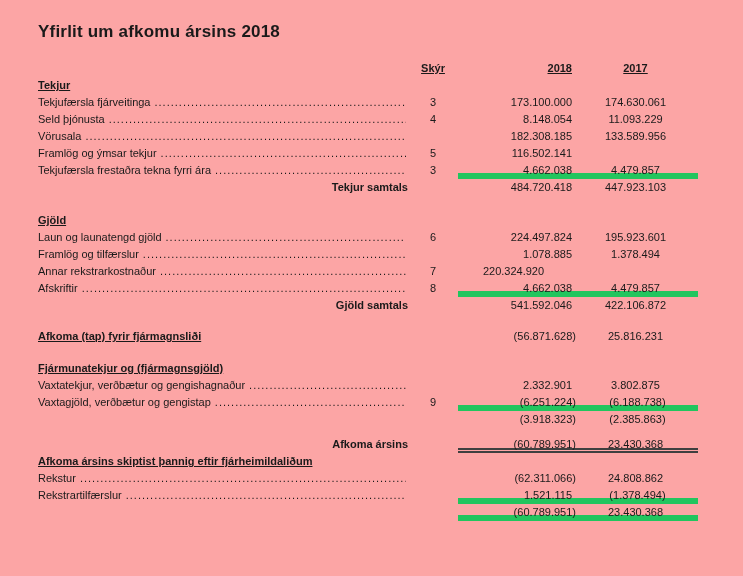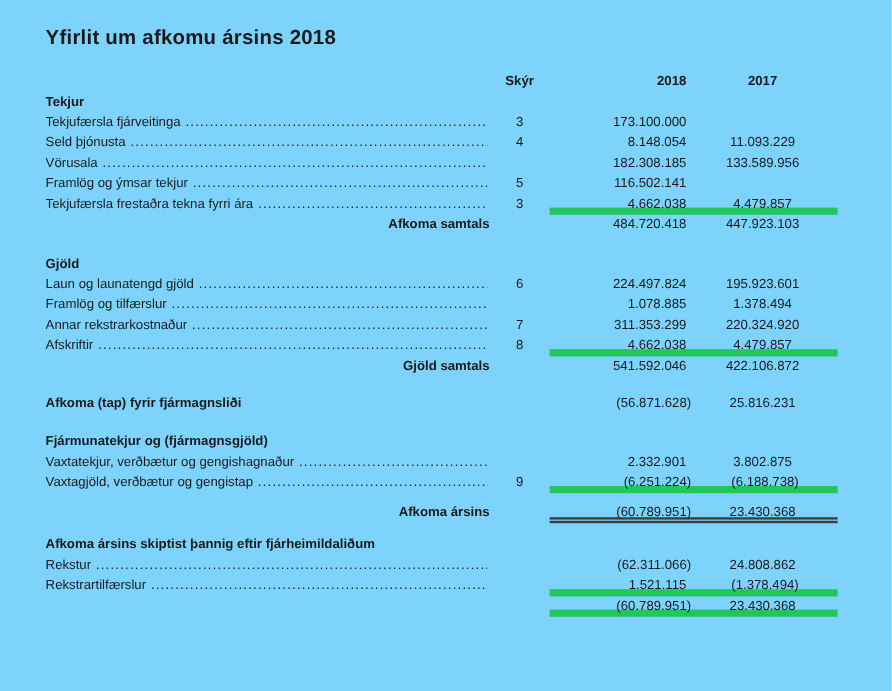--- a/index.html
+++ b/index.html
@@ -1,35 +1,35 @@
 <!DOCTYPE html>
 <html><head>
 <meta charset="utf-8">
 <style>
   html,body{margin:0;padding:0;background:#e8e8e8;}
   .sheet{
     position:relative;
     width:743px;height:576px;
-    background:#7dd3fc;
+    background:#fca5a5;
     font-family:"Liberation Sans","DejaVu Sans",sans-serif;
     font-size:11px;
     color:#1a1a1a;
     overflow:hidden;
     margin:0;
   }
   .content{padding:22px 0 0 38px;}
   .page-title{
     font-size:17px;
     font-weight:bold;
     line-height:20px;
     margin:0 0 18px 0;
     letter-spacing:.2px;
   }
   .row{display:flex;height:17px;line-height:17px;}
-  .bold{font-weight:bold;}
+  .bold{font-weight:bold;text-decoration:underline;}
   .c-label{width:370px;display:flex;overflow:hidden;}
   .c-label .txt{white-space:nowrap;}
   .c-label .leader{
     flex:1;overflow:hidden;white-space:nowrap;
     letter-spacing:1px;margin-left:4px;margin-right:2px;
     color:#1a1a1a;
   }
   .c-label.total-label{display:block;text-align:right;font-weight:bold;}
   .c-skyr{width:50px;text-align:center;}
   .c-a{width:122px;text-align:right;padding-right:8px;box-sizing:border-box;}
@@ -38,21 +38,21 @@
   .c-b.neg{padding-right:3px;}
   .row.rule .c-a,.row.rule .c-b{border-bottom:6px solid #22c55e;}
   .row.double-rule .c-a,.row.double-rule .c-b{border-bottom:5px double #3f3f3f;}
   .header-row{margin-bottom:0;}
   .section{margin:0;}
   .sec-tekjur{}
   .sec-gjold{margin-top:16px;}
   .sec-afkoma-summary{margin-top:14px;}
   .sec-fjarmunatekjur{margin-top:15px;}
   .sec-afkoma-arsins{margin-top:8px;}
-  .sec-skipting{margin-top:10px;}
+  .sec-skipting{margin-top:0;}
 </style>
 </head>
 <body>
 
 <div class="sheet">
   <div class="content">
 
     <h1 class="page-title">Yfirlit um afkomu ársins 2018</h1>
 
     <div class="row header-row">
@@ -72,20 +72,21 @@
             <div class="c-a"></div>
             <div class="c-b"></div>
           </div>
           <div class="row">
             <div class="c-label">
               <span class="txt">Tekjufærsla fjárveitinga</span>
               <span class="leader">............................................................................................................................................................................................................................................................................................................</span>
             </div>
             <div class="c-skyr">3</div>
             <div class="c-a">173.100.000</div>
+            <div class="c-b">174.630.061</div>
           </div>
           <div class="row">
             <div class="c-label">
               <span class="txt">Seld þjónusta</span>
               <span class="leader">............................................................................................................................................................................................................................................................................................................</span>
             </div>
             <div class="c-skyr">4</div>
             <div class="c-a">8.148.054</div>
             <div class="c-b">11.093.229</div>
           </div>
@@ -109,21 +110,21 @@
           <div class="row rule">
             <div class="c-label">
               <span class="txt">Tekjufærsla frestaðra tekna fyrri ára</span>
               <span class="leader">............................................................................................................................................................................................................................................................................................................</span>
             </div>
             <div class="c-skyr">3</div>
             <div class="c-a">4.662.038</div>
             <div class="c-b">4.479.857</div>
           </div>
           <div class="row">
-            <div class="c-label total-label">Afkoma samtals</div>
+            <div class="c-label total-label">Tekjur samtals</div>
             <div class="c-skyr"></div>
             <div class="c-a">484.720.418</div>
             <div class="c-b">447.923.103</div>
           </div>
         </div>
         <div class="section sec-gjold">
           <div class="row">
             <div class="c-label">
               <span class="txt bold">Gjöld</span>
             </div>
@@ -148,21 +149,20 @@
             <div class="c-skyr"></div>
             <div class="c-a">1.078.885</div>
             <div class="c-b">1.378.494</div>
           </div>
           <div class="row">
             <div class="c-label">
               <span class="txt">Annar rekstrarkostnaður</span>
               <span class="leader">............................................................................................................................................................................................................................................................................................................</span>
             </div>
             <div class="c-skyr">7</div>
-            <div class="c-a">311.353.299</div>
             <div class="c-b">220.324.920</div>
           </div>
           <div class="row rule">
             <div class="c-label">
               <span class="txt">Afskriftir</span>
               <span class="leader">............................................................................................................................................................................................................................................................................................................</span>
             </div>
             <div class="c-skyr">8</div>
             <div class="c-a">4.662.038</div>
             <div class="c-b">4.479.857</div>
@@ -204,20 +204,26 @@
           </div>
           <div class="row rule">
             <div class="c-label">
               <span class="txt">Vaxtagjöld, verðbætur og gengistap</span>
               <span class="leader">............................................................................................................................................................................................................................................................................................................</span>
             </div>
             <div class="c-skyr">9</div>
             <div class="c-a neg">(6.251.224)</div>
             <div class="c-b neg">(6.188.738)</div>
           </div>
+          <div class="row">
+            <div class="c-label total-label"></div>
+            <div class="c-skyr"></div>
+            <div class="c-a neg">(3.918.323)</div>
+            <div class="c-b neg">(2.385.863)</div>
+          </div>
         </div>
         <div class="section sec-afkoma-arsins">
           <div class="row double-rule">
             <div class="c-label total-label">Afkoma ársins</div>
             <div class="c-skyr"></div>
             <div class="c-a neg">(60.789.951)</div>
             <div class="c-b">23.430.368</div>
           </div>
         </div>
         <div class="section sec-skipting">

